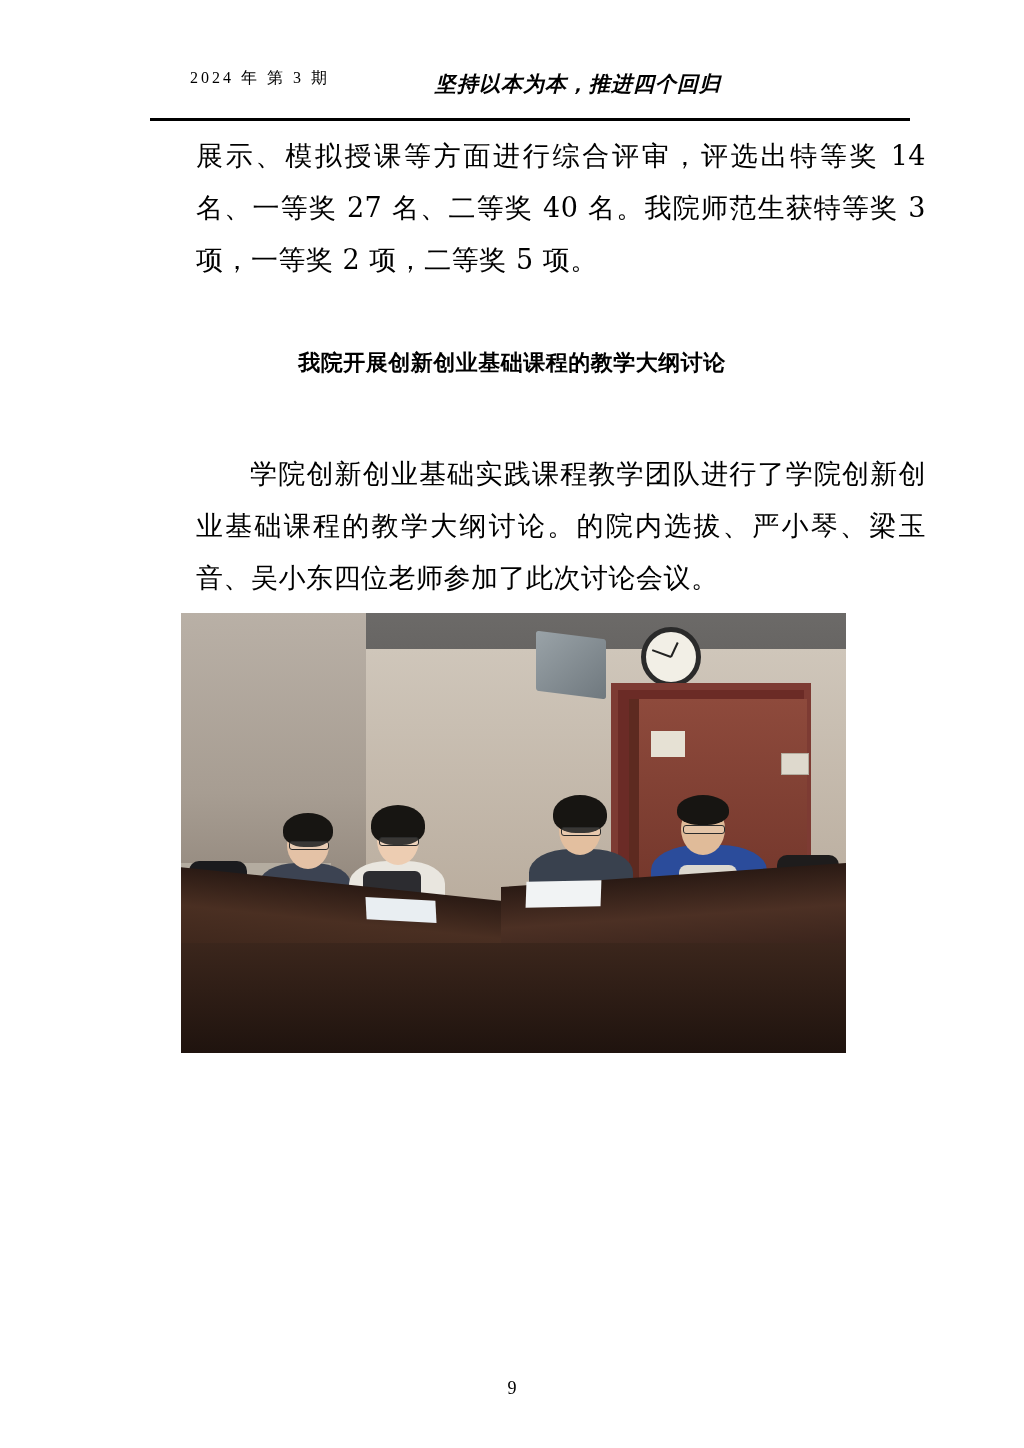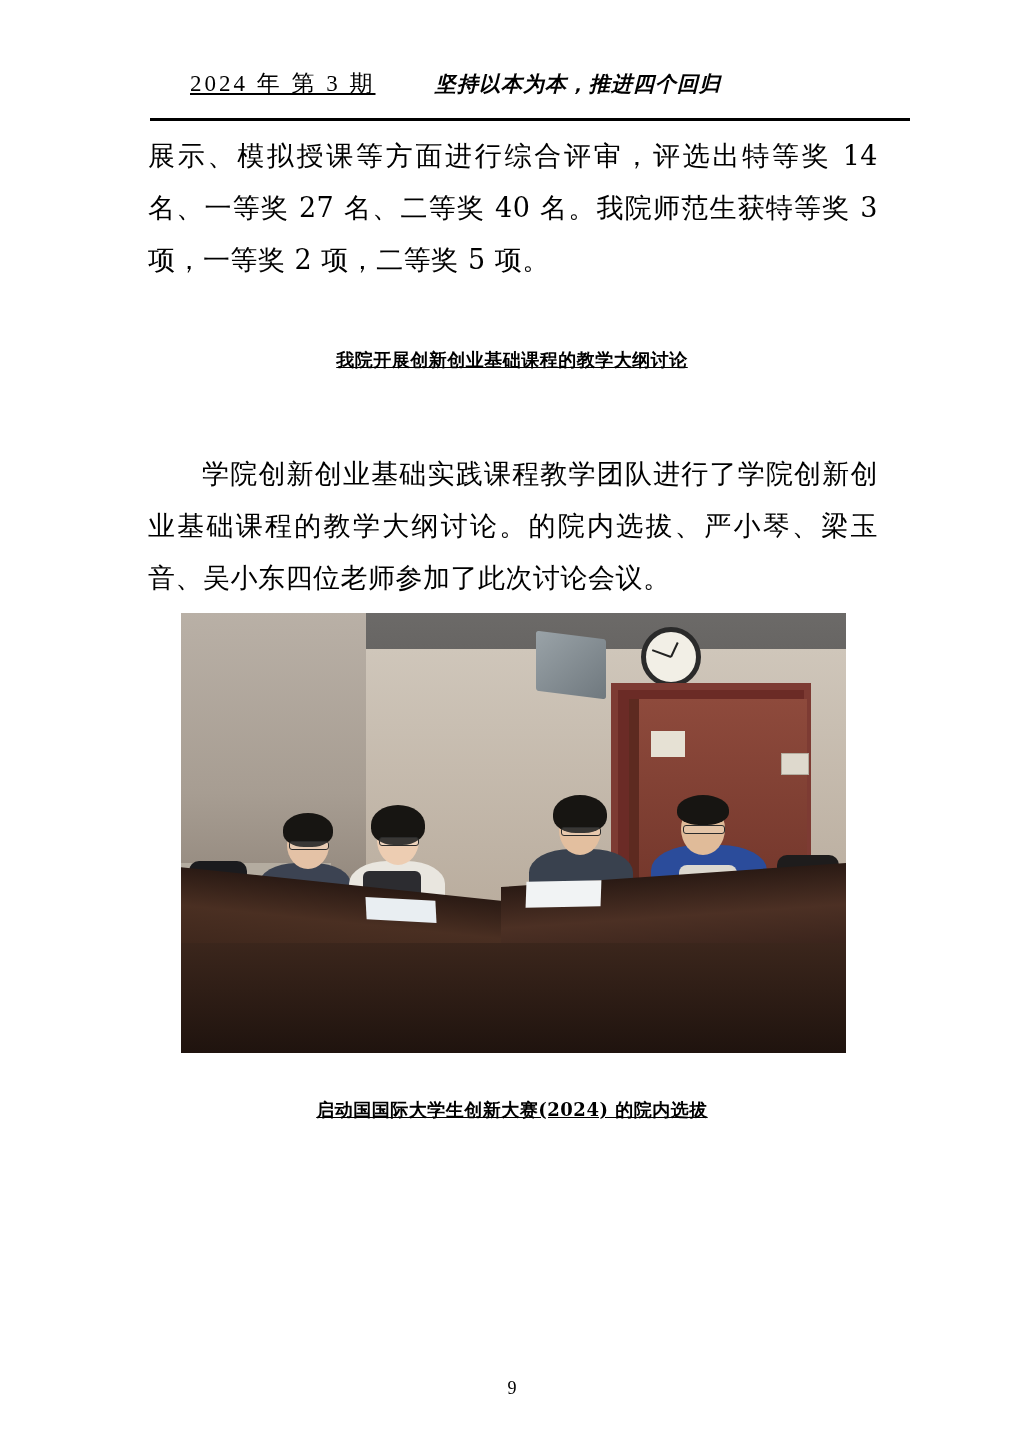--- a/index.html
+++ b/index.html
@@ -28,25 +28,24 @@
     position: absolute;
     left: 150px;
     top: 60px;
     width: 760px;
     height: 62px;
   }
   .header-issue {
     position: absolute;
     left: 40px;
     top: 8px;
-    font-size: 23px;
+    font-size: 16px;
     letter-spacing: 3px;
     font-family: "Liberation Serif", serif;
     white-space: nowrap;
-    text-decoration: underline;
   }
   .header-slogan {
     position: absolute;
     left: 285px;
     top: 10px;
     font-size: 21px;
     font-style: italic;
     font-weight: bold;
     font-family: "DejaVu Serif", serif;
     letter-spacing: 1px;
@@ -114,20 +113,21 @@
 
   
   .para {
     position: absolute;
     font-size: 27px;
     line-height: 52px;
     letter-spacing: 0.5px;
     text-align: justify;
     text-justify: inter-ideograph;
     font-family: "DejaVu Serif", "Liberation Serif", serif;
+    margin-left: 48px;
   }
   .p1 {
     left: 148px;
     top: 130px;
     width: 730px;
   }
   .p2 {
     left: 148px;
     top: 448px;
     width: 730px;
@@ -138,25 +138,24 @@
     top: 1203px;
     width: 730px;
     text-indent: 54px;
   }
 
   .heading {
     position: absolute;
     width: 1024px;
     left: 0;
     text-align: center;
-    font-size: 18px;
+    font-size: 22px;
     font-weight: bold;
     letter-spacing: 0.5px;
     font-family: "DejaVu Serif", "Liberation Serif", serif;
-    text-decoration: underline;
   }
   .h1 { top: 348px; }
   .h2 { top: 1098px; }
 
   
   .photo {
     position: absolute;
     left: 181px;
     top: 613px;
     width: 665px;
@@ -337,17 +336,16 @@
     <div class="ph-glasses" style="left:502px;top:212px;width:40px;"></div>
 
     <div class="ph-table-main"></div>
     <div class="ph-table-right"></div>
     <div class="ph-table-front"></div>
     <div class="ph-paper-a"></div>
     <div class="ph-paper-b"></div>
 
   </div>
 
-  <div class="heading h2">启动国国际大学生创新大赛(2024) 的院内选拔</div>
 
 
   <div class="page-number">9</div>
 </div>
 
 </body></html>

